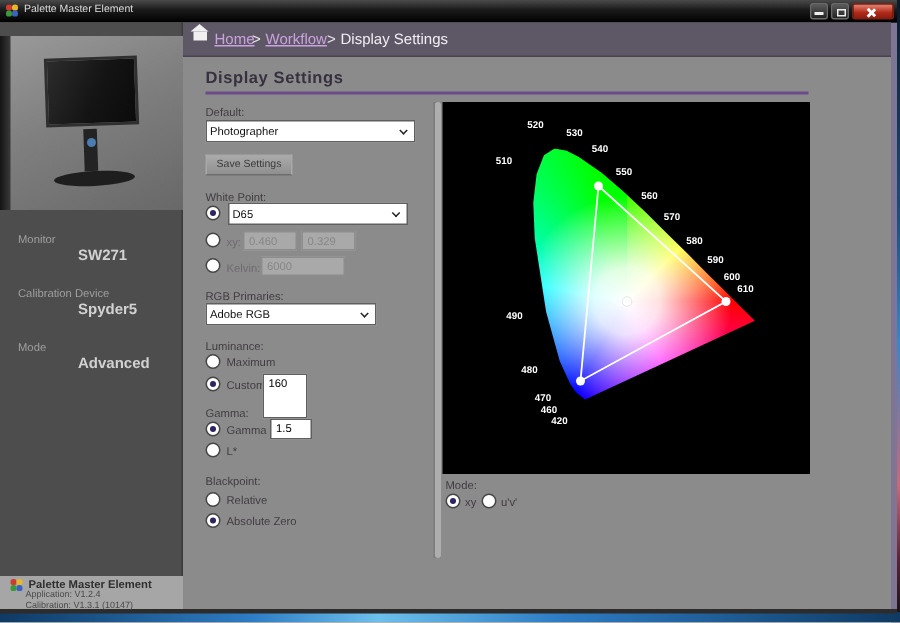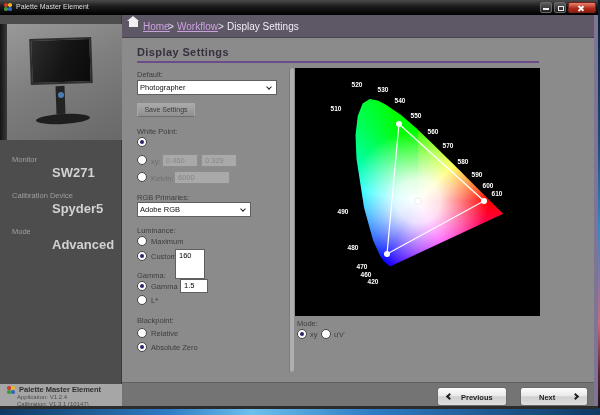--- a/index.html
+++ b/index.html
@@ -33,21 +33,21 @@
   .sidebar{position:absolute;left:0;top:15px;width:122px;height:391px;background:#4d4d4d;border-right:1px solid #3a3a3a;}
   .monitor-photo{position:absolute;left:0;top:9px;width:122px;height:116px;
     background:linear-gradient(155deg,#9a9a9a 0%,#7f7f7f 45%,#686868 100%);overflow:hidden;}
   .photo-darkband{position:absolute;left:0;top:0;width:7px;height:116px;background:linear-gradient(90deg,#141414,#3a3a3a);}
   .mon-screen{position:absolute;left:30px;top:14px;width:62px;height:46px;background:linear-gradient(115deg,#2c2c2c,#141414 55%,#0b0b0b);
     border:2px solid #2f2f2f;transform:rotate(-2deg);}
   .mon-pole{position:absolute;left:56px;top:62px;width:9px;height:28px;background:#232323;transform:rotate(-2deg);}
   .mon-dot{position:absolute;left:58px;top:68px;width:6px;height:6px;border-radius:50%;background:#4a7cb0;}
   .mon-base{position:absolute;left:36px;top:90px;width:54px;height:10px;background:#1e1e1e;border-radius:50%;transform:rotate(-3deg);}
   .side-label{position:absolute;left:12px;font-size:7.5px;color:#9f9f9f;}
-  .side-value{position:absolute;left:12px;font-size:13px;font-weight:bold;color:#d2d2d2;padding-left:40px;}
+  .side-value{position:absolute;left:12px;font-size:10px;font-weight:bold;color:#d2d2d2;padding-left:40px;}
   .about{position:absolute;left:0;top:369px;width:122px;height:22px;background:#a6a6a6;padding:2px 0 0 0;}
   .about-title{position:absolute;left:19px;top:1px;font-size:7.5px;font-weight:bold;color:#2f2f2f;}
   .about-line1{position:absolute;left:17px;top:10px;font-size:6px;color:#4a4a4a;}
   .about-line2{position:absolute;left:17px;top:17px;font-size:6px;color:#4a4a4a;}
   .logo-dots{position:absolute;width:8px;height:8px;}
   .logo-dots i{position:absolute;width:3.5px;height:3.5px;border-radius:50%;}
   .logo-dots .d1{left:0;top:0;background:#d23a2e;}
   .logo-dots .d2{left:4px;top:0;background:#e8b62a;}
   .logo-dots .d3{left:0;top:4px;background:#3a9a3a;}
   .logo-dots .d4{left:4px;top:4px;background:#3a62c2;}
@@ -172,20 +172,24 @@
 
     <span class="lbl" style="left:15px;top:32px">Default:</span>
     <div class="sel" style="left:15px;top:42px;width:140px">
       <span>Photographer</span>
       <span class="chev"></span>
     </div>
     <div class="btn-gray" style="left:15px;top:65px;width:58px;height:14px;line-height:12px">Save Settings</div>
 
     <span class="lbl" style="left:15px;top:89px">White Point:</span>
     <span class="radio checked" style="left:15px;top:99px"></span>
+    <div class="sel" style="left:30px;top:97px;width:120px">
+      <span>D65</span>
+      <span class="chev"></span>
+    </div>
     <span class="radio" style="left:15px;top:117px"></span>
     <span class="lbl dim" style="left:29px;top:119px">xy:</span>
     <div class="field disabled" style="left:40px;top:116px;width:36px;height:13px">0.460</div>
     <div class="field disabled" style="left:79px;top:116px;width:36px;height:13px">0.329</div>
     <span class="radio" style="left:15px;top:134px"></span>
     <span class="lbl dim" style="left:29px;top:136px">Kelvin:</span>
     <div class="field disabled" style="left:52px;top:133px;width:56px;height:13px">6000</div>
 
     <span class="lbl" style="left:15px;top:155px">RGB Primaries:</span>
     <div class="sel" style="left:15px;top:164px;width:114px">
@@ -244,24 +248,14 @@
       <span class="wl" style="left:78px;top:213px">420</span>
     </div>
 
     <span class="lbl" style="left:175px;top:281px">Mode:</span>
     <span class="radio checked" style="left:175px;top:291px"></span>
     <span class="lbl" style="left:188px;top:292px">xy</span>
     <span class="radio" style="left:199px;top:291px"></span>
     <span class="lbl" style="left:212px;top:292px">u'v'</span>
   </div>
 
-  <div class="footer">
-    <div class="nav-btn" style="left:315px;width:70px">
-      <span class="chev-l"></span>
-      <span class="t" style="left:23px">Previous</span>
-    </div>
-    <div class="nav-btn" style="left:398px;width:68px">
-      <span class="t" style="left:18px">Next</span>
-      <span class="chev-r"></span>
-    </div>
-  </div>
 
 </div>
 
 </body></html>

